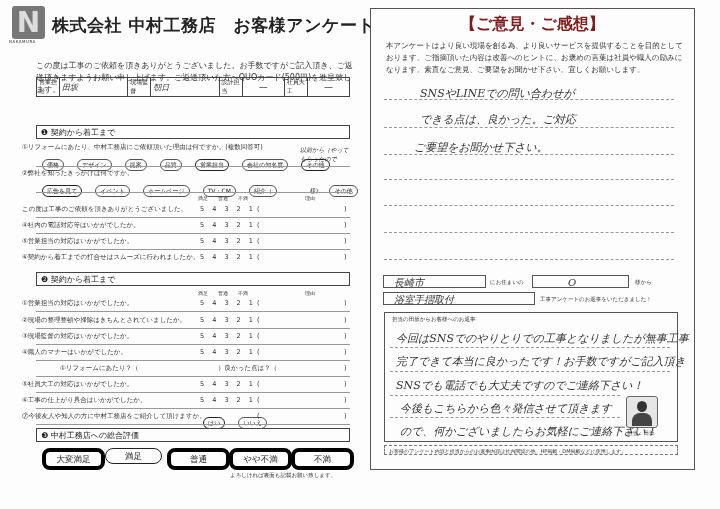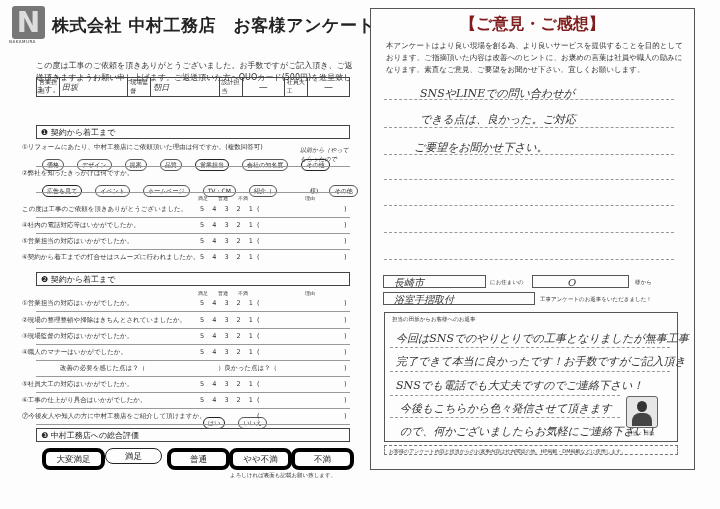--- a/index.html
+++ b/index.html
@@ -136,21 +136,21 @@
 <div class="abs paren" style="left:257px;top:332px;">(</div>
 <div class="abs paren" style="left:344px;top:332px;">)</div>
 <div class="abs rowline" style="top:344px;"></div>
 
 <div class="abs q" style="top:348px;">④職人のマナーはいかがでしたか。</div>
 <div class="abs scale" style="top:348px;">5 4 3 2 1</div>
 <div class="abs paren" style="left:257px;top:348px;">(</div>
 <div class="abs paren" style="left:344px;top:348px;">)</div>
 <div class="abs rowline" style="top:360px;"></div>
 
-<div class="abs q" style="left:60px;top:364px;">改善の必要を感じた点は？（</div>
+<div class="abs q" style="left:60px;top:364px;">①リフォームにあたり？（</div>
 <div class="abs q" style="left:218px;top:364px;">）良かった点は？（</div>
 <div class="abs paren" style="left:344px;top:364px;">)</div>
 <div class="abs rowline" style="top:376px;"></div>
 
 <div class="abs q" style="top:380px;">⑤社員大工の対応はいかがでしたか。</div>
 <div class="abs scale" style="top:380px;">5 4 3 2 1</div>
 <div class="abs paren" style="left:257px;top:380px;">(</div>
 <div class="abs paren" style="left:344px;top:380px;">)</div>
 <div class="abs rowline" style="top:392px;"></div>
 

